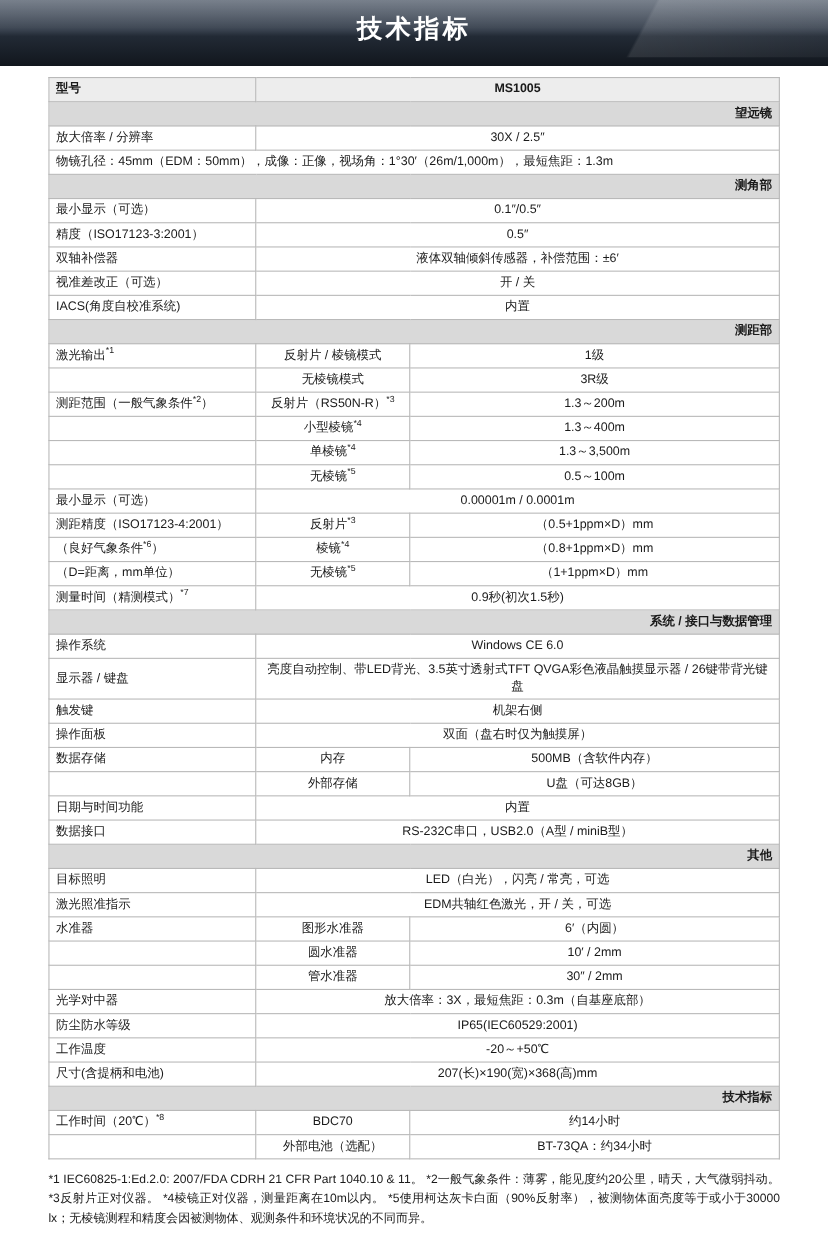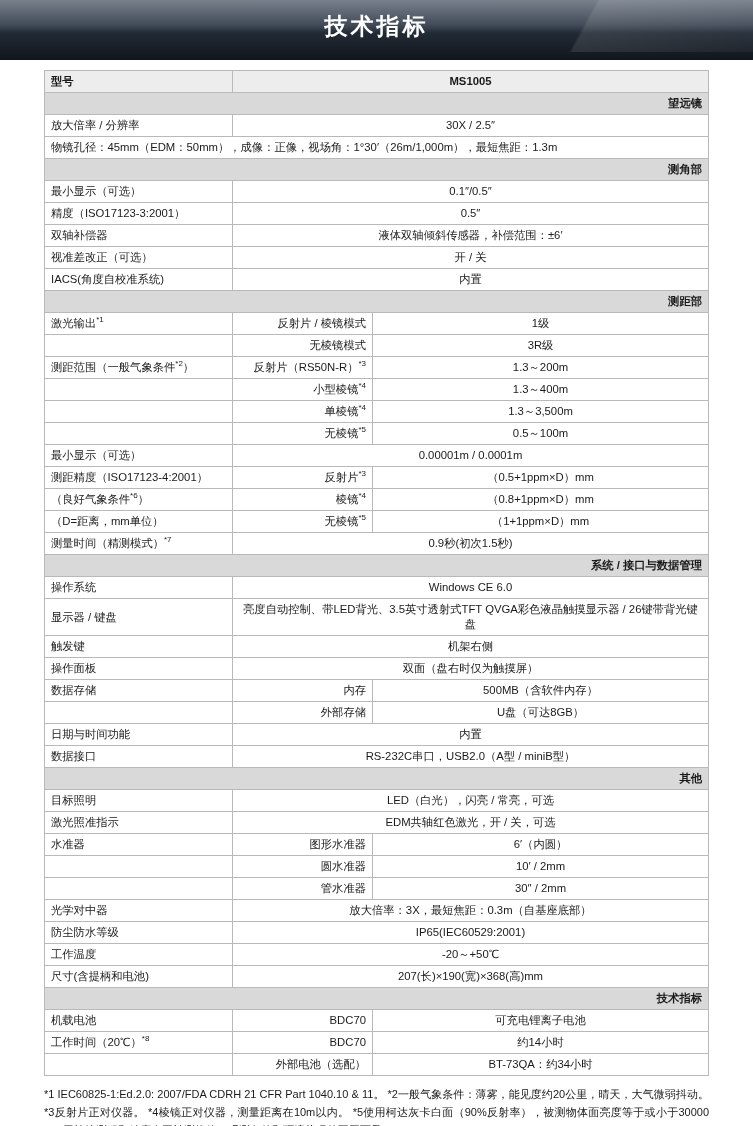--- a/index.html
+++ b/index.html
@@ -67,21 +67,21 @@
     border: 1px solid #b9b9b9;
     padding: 3px 6px;
     line-height: 15px;
     vertical-align: middle;
     background: #ffffff;
   }
   .c1 { width: 188px; }
   .c2 { width: 140px; }
   td.label { text-align: left; }
   td.val   { text-align: center; margin-left: 28px; }
-  td.sub   { text-align: right; margin-top: 20px; }
+  td.sub   { text-align: center; margin-top: 20px; }
   tr.section td {
     background: #d9d9d9;
     font-weight: bold;
     text-align: right;
     padding: 3px 6px;
   }
   tr.model td {
     background: #ededed;
     font-weight: bold;
   }
@@ -289,25 +289,20 @@
             <td class="val" colspan="2">-20～+50℃</td>
           </tr>
           <tr>
             <td class="label">尺寸(含提柄和电池)</td>
             <td class="val" colspan="2">207(长)×190(宽)×368(高)mm</td>
           </tr>
           <tr class="section">
             <td class="label" colspan="3">技术指标</td>
           </tr>
           <tr>
-            <td class="label">机载电池</td>
-            <td class="sub">BDC70</td>
-            <td class="val">可充电锂离子电池</td>
-          </tr>
-          <tr>
             <td class="label" rowspan="1">工作时间（20℃）<sup class="sup">*8</sup></td>
             <td class="sub">BDC70</td>
             <td class="val">约14小时</td>
           </tr>
           <tr>
             <td class="label"></td>
             <td class="sub">外部电池（选配）</td>
             <td class="val">BT-73QA：约34小时</td>
           </tr>
         </tbody>

